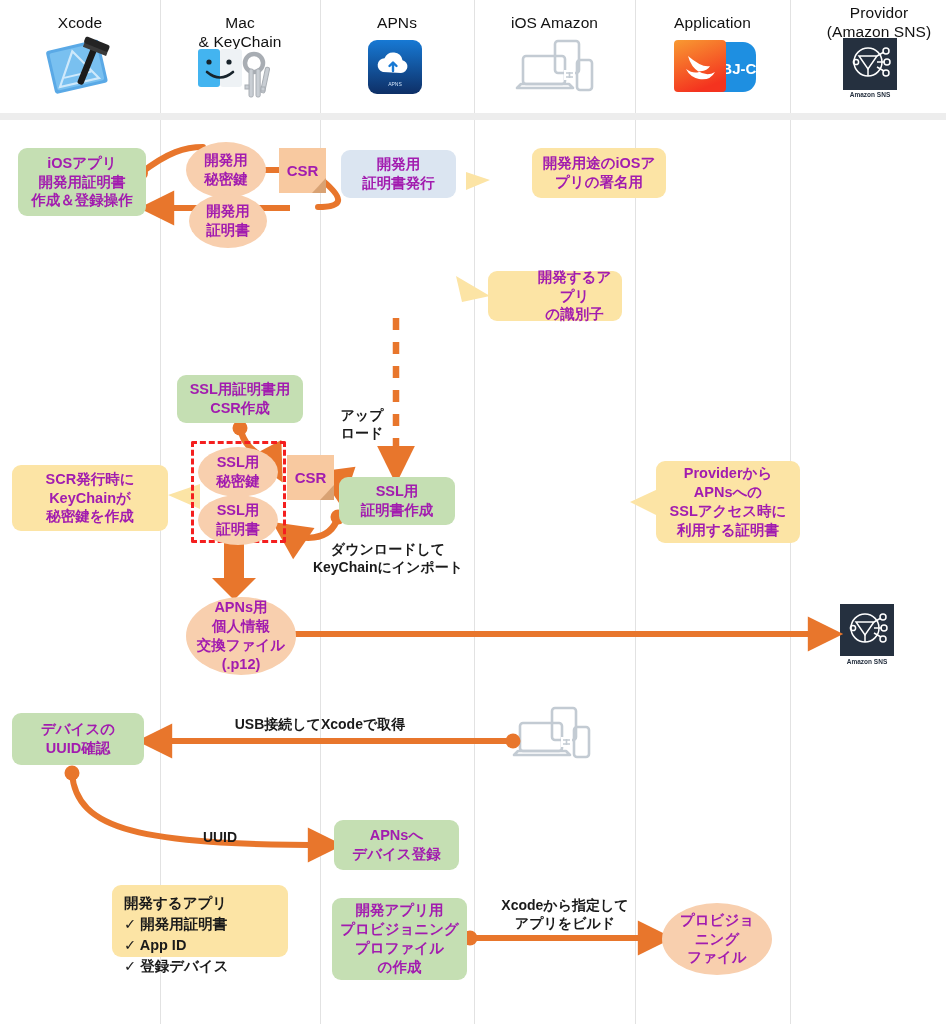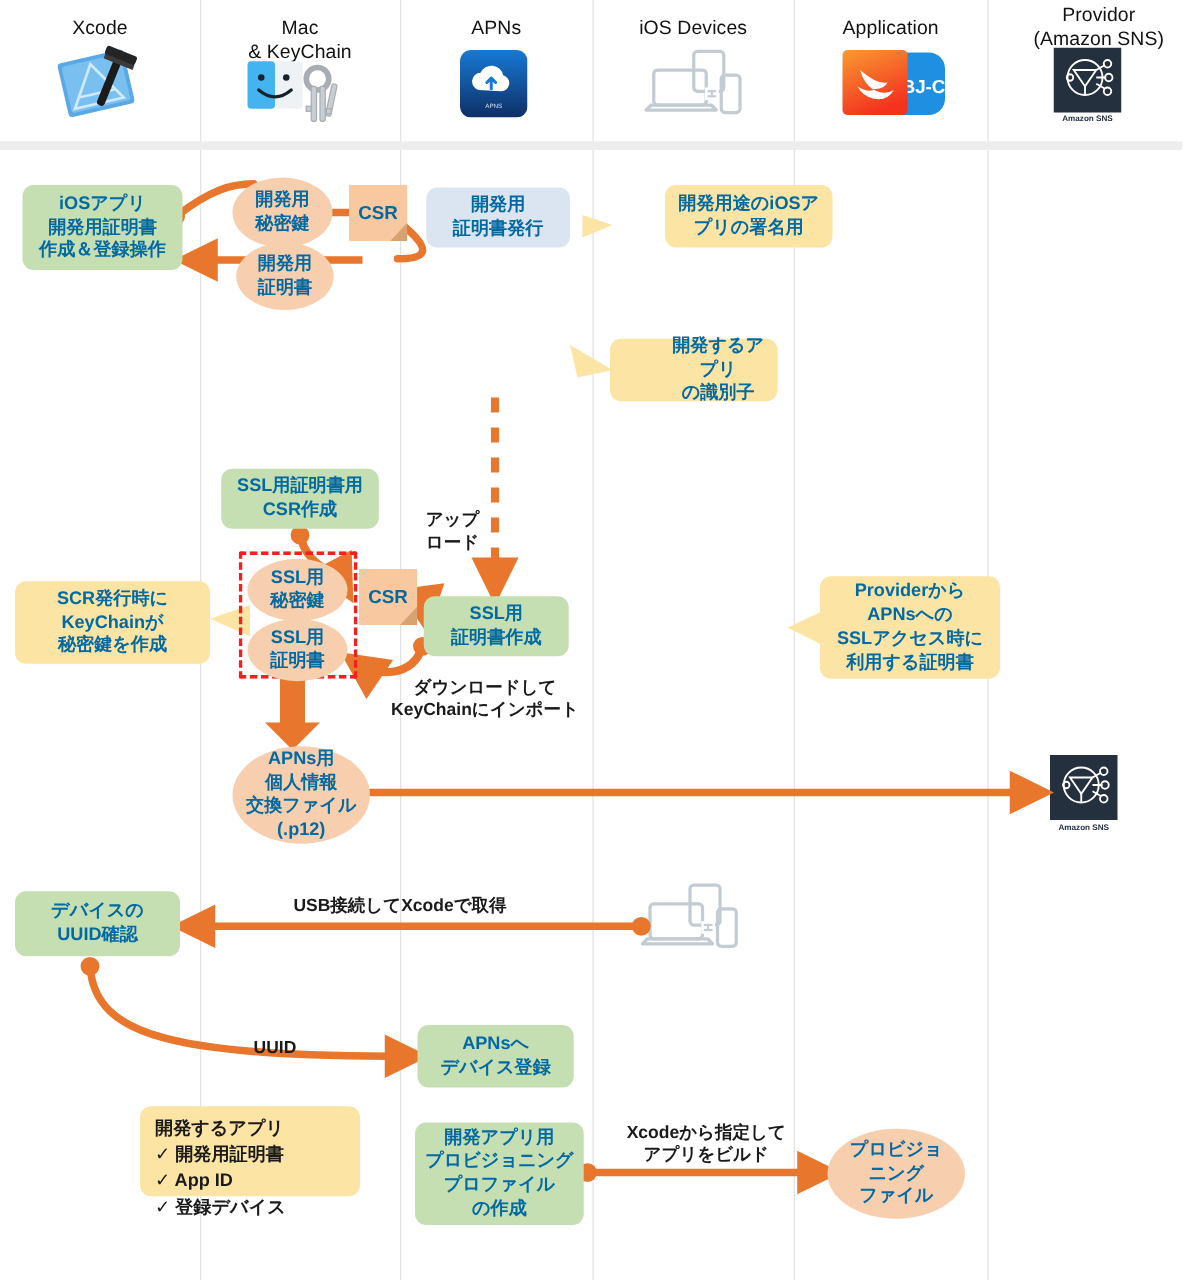--- a/index.html
+++ b/index.html
@@ -41,21 +41,21 @@
   }
   
   .node {
     position: absolute;
     display: flex;
     align-items: center;
     justify-content: center;
     text-align: center;
     font-size: 14.5px;
     line-height: 1.30;
-    color: #0369a1;
+    color: #a21caf;
     font-weight: 700;
     z-index: 6;
   }
   .green {
     background: #c5dfb3;
     border-radius: 9px;
   }
   .blue {
     background: #dbe5f1;
     border-radius: 9px;
@@ -176,21 +176,21 @@
           <stop offset="1" stop-color="#0e2f66"></stop>
     </linearGradient>
       </defs>
     <rect x="0" y="0" width="54" height="54" rx="9" fill="url(#apnsg)"></rect>
     <path d="M15 32 a7 7 0 0 1 1.5 -13.8 a9.5 9.5 0 0 1 18 2 a6.5 6.5 0 0 1 -1.5 12.8 Z" fill="#ffffff"></path>
     <path d="M25 31 v-8 M25 22.5 l-3.5 3.5 M25 22.5 l3.5 3.5" stroke="#1779d4" stroke-width="2.4" fill="none" stroke-linecap="round"></path>
     <text x="27" y="46" font-size="5" fill="#cfe2f7" text-anchor="middle" font-family="Liberation Sans, sans-serif">APNS</text>
   </svg>
 
   <div class="lane-head" style="left:474px; top:14px; width:161px;">
-    <span>iOS Devices</span>
+    <span>iOS Amazon</span>
   </div>
   <svg class="lane-icon" style="left:515px; top:38px;" width="82" height="60" viewBox="0 0 82 60">
     <g fill="none" stroke="#c3cbd3" stroke-width="2.6">
       <rect x="40" y="3" width="24" height="32" rx="3"></rect>
       <rect x="8" y="18" width="42" height="28" rx="3"></rect>
       <path d="M2 50 h56 l-4 -4 H6 Z" stroke-linejoin="round"></path>
       <rect x="62" y="22" width="15" height="30" rx="3"></rect>
     </g>
     <rect x="49" y="32" width="11" height="10" fill="#ffffff"></rect>
     <g stroke="#c3cbd3" stroke-width="1.6" fill="none">

